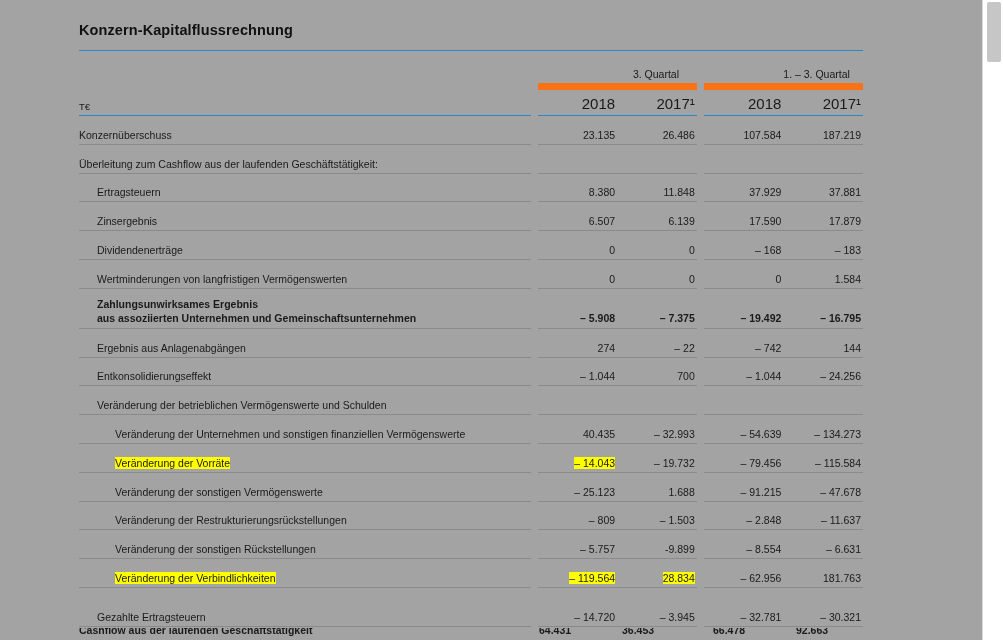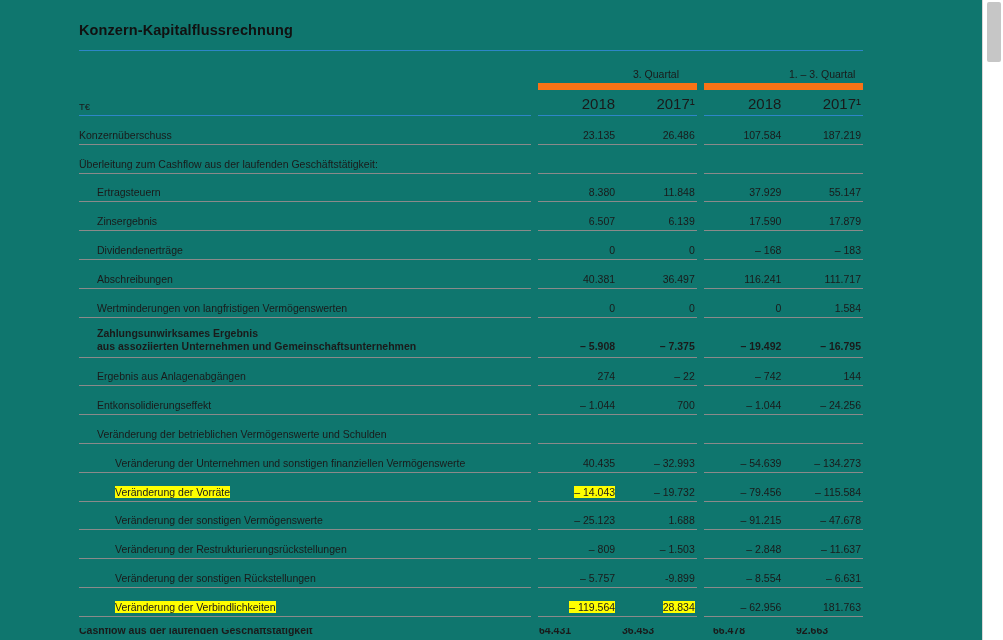--- a/index.html
+++ b/index.html
@@ -14,21 +14,21 @@
     color: #1a1a1a;
     position: relative;
     overflow: hidden;
   }
   .page {
     position: absolute;
     left: 0;
     top: 0;
     width: 983px;
     height: 640px;
-    background: #0f766e;
+    background: #a3a3a3;
   }
   .right-gutter {
     position: absolute;
     right: 0;
     top: 0;
     width: 20px;
     height: 640px;
     background: #ffffff;
     border-left: 1px solid #d8d8d8;
   }
@@ -161,21 +161,21 @@
 
   <table class="fin">
     <tbody>
         <tr class="grouphead">
       <td class="c-label"></td>
       <td class="c-gap"></td>
       <td class="c-num grp-line" colspan="1"></td>
       <td class="c-num grp-line" style="text-align:center;">3. Quartal</td>
       <td class="c-gap"></td>
       <td class="c-num grp-line"></td>
-      <td class="c-num grp-line" style="text-align:center;margin-left:43px;">1. – 3. Quartal</td>
+      <td class="c-num grp-line" style="text-align:left;margin-left:43px;">1. – 3. Quartal</td>
     </tr>
     <tr class="colhead">
       <td class="c-label">T€</td>
       <td class="c-gap"></td>
       <td class="c-num">2018</td>
       <td class="c-num">2017¹</td>
       <td class="c-gap"></td>
       <td class="c-num">2018</td>
       <td class="c-num">2017¹</td>
     </tr>
@@ -199,48 +199,39 @@
           <td class="c-num"></td>
           <td class="c-num"></td>
         </tr>
         <tr class="datarow">
           <td class="c-label ind1">Ertragsteuern</td>
           <td class="c-gap"></td>
           <td class="c-num">8.380</td>
           <td class="c-num">11.848</td>
           <td class="c-gap"></td>
           <td class="c-num">37.929</td>
-          <td class="c-num">55.147</td>
+          <td class="c-num">37.881</td>
         </tr>
         <tr class="datarow">
           <td class="c-label ind1">Zinsergebnis</td>
           <td class="c-gap"></td>
           <td class="c-num">6.507</td>
           <td class="c-num">6.139</td>
           <td class="c-gap"></td>
           <td class="c-num">17.590</td>
           <td class="c-num">17.879</td>
         </tr>
         <tr class="datarow">
           <td class="c-label ind1">Dividendenerträge</td>
           <td class="c-gap"></td>
           <td class="c-num">0</td>
           <td class="c-num">0</td>
           <td class="c-gap"></td>
           <td class="c-num">– 168</td>
           <td class="c-num">– 183</td>
-        </tr>
-        <tr class="datarow">
-          <td class="c-label ind1">Abschreibungen</td>
-          <td class="c-gap"></td>
-          <td class="c-num">40.381</td>
-          <td class="c-num">36.497</td>
-          <td class="c-gap"></td>
-          <td class="c-num">116.241</td>
-          <td class="c-num">111.717</td>
         </tr>
         <tr class="datarow">
           <td class="c-label ind1">Wertminderungen von langfristigen Vermögenswerten</td>
           <td class="c-gap"></td>
           <td class="c-num">0</td>
           <td class="c-num">0</td>
           <td class="c-gap"></td>
           <td class="c-num">0</td>
           <td class="c-num">1.584</td>
         </tr>

